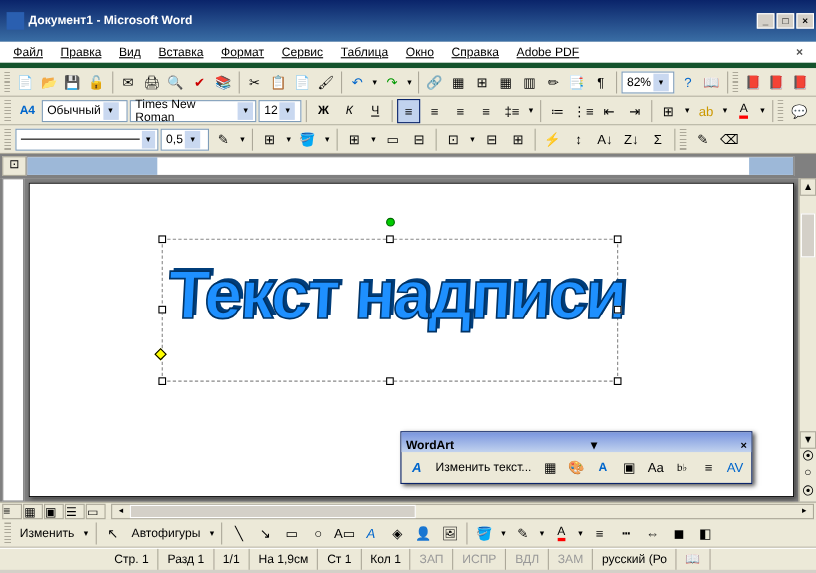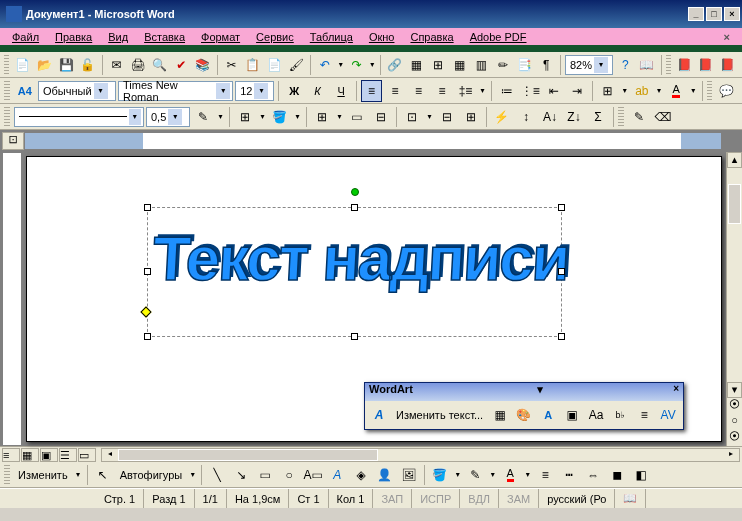--- a/index.html
+++ b/index.html
@@ -1,41 +1,41 @@
 <!DOCTYPE html>
 <html><head>
 <meta charset="utf-8">
 <style>
 * { margin:0; padding:0; box-sizing:border-box; font-family:Tahoma,Arial,sans-serif; font-size:11px; }
 body { background:#d4d0c8; width:742px; height:521px; overflow:hidden; }
-.titlebar { background:linear-gradient(#0a246a,#3a6ea5); height:28px; display:flex; align-items:center; padding:0 2px; color:#fff; }
+.titlebar { background:linear-gradient(#0a246a,#3a6ea5); height:38px; display:flex; align-items:center; padding:0 2px; color:#fff; }
 .titlebar .icon { width:16px; height:16px; margin:0 4px; background:#2a5fb0; display:inline-block; }
 .titlebar .title { font-weight:bold; flex:1; }
 .titlebar .winbtn { width:16px; height:14px; background:#d4d0c8; border:1px solid #fff; margin-left:2px; color:#000; font-size:9px; text-align:center; line-height:12px; font-weight:bold; }
-.menubar { background:#f9a8d4; height:24px; display:flex; align-items:center; padding:0 6px; gap:4px; border-bottom:7px solid #14532d; }
+.menubar { background:#ffffff; height:24px; display:flex; align-items:center; padding:0 6px; gap:4px; border-bottom:5px solid #14532d; }
 .menubar span { padding:2px 6px; cursor:default; }
 .menubar span u { text-decoration:underline; }
 .menubar .close-doc { margin-left:auto; font-weight:bold; color:#555; }
 .toolbar { background:#ece9d8; height:26px; display:flex; align-items:center; padding:0 4px; gap:2px; border-bottom:1px solid #aca899; }
 .tbtn { width:22px; height:22px; border:1px solid transparent; display:flex; align-items:center; justify-content:center; font-size:12px; }
 .tsep { width:1px; height:20px; background:#aca899; margin:0 2px; }
 .combo { height:20px; border:1px solid #7f9db9; background:#fff; display:flex; align-items:center; padding:0 2px 0 4px; font-size:11px; }
 .combo .arr { width:14px; height:16px; background:#c9d8f0; margin-left:2px; text-align:center; font-size:8px; line-height:16px; }
 .dropsmall { width:9px; text-align:center; font-size:8px; }
 .ruler-area { background:#808080; padding:2px; display:flex; }
 .hruler { flex:1; height:18px; background:#fff; border:1px solid #808080; position:relative; font-size:7px; }
 .doc-area { background:#808080; height:294px; display:flex; position:relative; }
 .vruler2 { width:20px; background:#fff; border:1px solid #808080; margin:0 2px; }
 .page { background:#fff; margin:4px 20px 4px 2px; flex:1; position:relative; border:1px solid #000; box-shadow:2px 2px 4px #333; }
 .wordart-sel { position:absolute; left:120px; top:50px; width:415px; height:130px; border:1px dashed #888; }
 .handle { position:absolute; width:7px; height:7px; background:#fff; border:1px solid #000; }
 .yhandle { position:absolute; width:8px; height:8px; background:#ff0; border:1px solid #000; transform:rotate(45deg); }
 .wordart-text { font-size:62px; font-weight:900; font-family:Impact,Arial Black,sans-serif; color:#1e90ff; -webkit-text-stroke:1.5px #003366; letter-spacing:-2px; white-space:nowrap; position:absolute; left:5px; top:15px; text-shadow:3px -3px 0 #003d7a; transform:skewX(-3deg); }
 .wordart-toolbar { position:absolute; left:337px; top:225px; width:320px; background:#ece9d8; border:1px solid #0a246a; box-shadow:2px 2px 4px #555; }
-.wa-title { background:linear-gradient(#7a96df,#c1d2ee); height:18px; display:flex; align-items:flex-start; padding:0 4px; font-weight:bold; }
+.wa-title { background:linear-gradient(#7a96df,#c1d2ee); height:18px; display:flex; align-items:flex-end; padding:0 4px; font-weight:bold; }
 .wa-title .wa-close { margin-left:auto; font-size:10px; }
 .wa-body { display:flex; align-items:center; padding:3px; gap:2px; }
 .scrollv { width:16px; background:#ece9d8; border-left:1px solid #aca899; position:absolute; right:0; top:0; bottom:0; }
 .scrollv .thumb { background:#d4d0c8; border:1px solid #fff; height:40px; margin:16px 1px; }
 .scrollh { height:16px; background:#ece9d8; border-top:1px solid #aca899; display:flex; align-items:center; }
 .viewbtns { display:flex; padding:0 2px; }
 .viewbtns .vb { width:18px; height:14px; border:1px solid #aca899; margin-right:1px; background:#ece9d8; }
 .statusbar { height:20px; background:#ece9d8; border-top:1px solid #fff; display:flex; align-items:center; font-size:11px;justify-content:center; }
 .statusbar .cell { border-right:1px solid #aca899; padding:0 8px; height:100%; display:flex; align-items:center; }
 .statusbar .dim { color:#999; }

